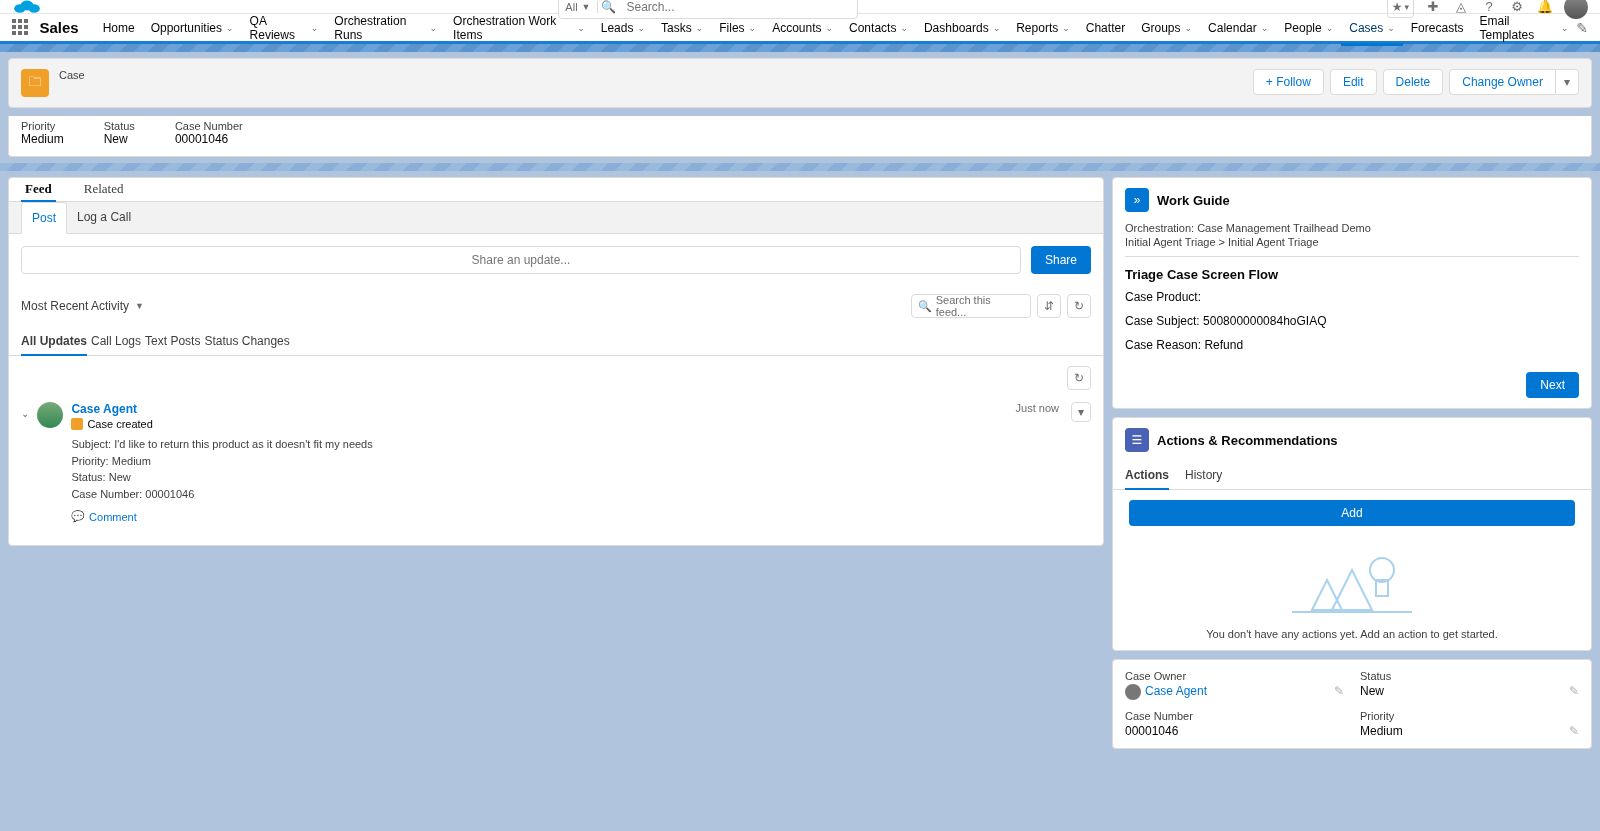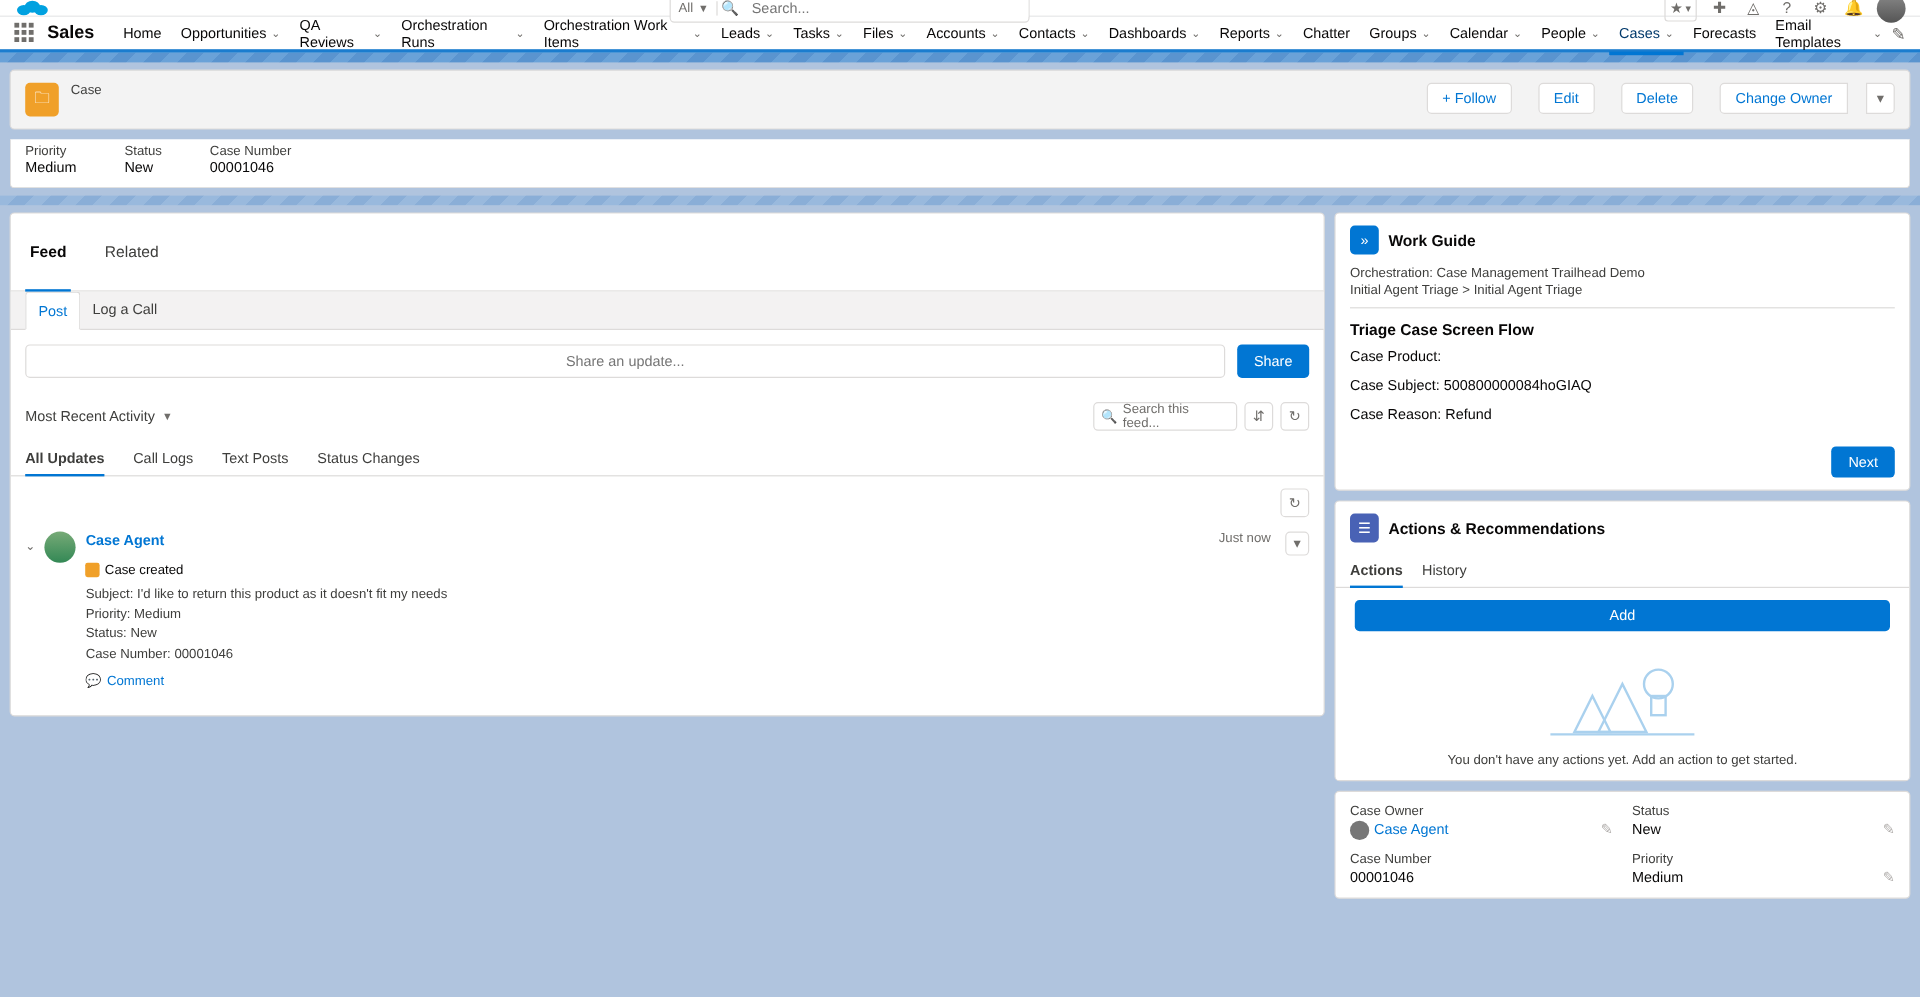--- a/index.html
+++ b/index.html
@@ -32,21 +32,21 @@
 
   
   .band { height:8px; background: repeating-linear-gradient(135deg,#6aa2d8 0 10px,#5a94cf 10px 20px);}
 
   
   .highlights { background:#f3f3f3; border:1px solid #dddbda; border-radius:4px; margin:6px 8px 0 8px; padding:10px 12px; display:flex; align-items:flex-start; }
   .case-icon { width:28px; height:28px; background:#f0a029; border-radius:4px; display:flex; align-items:center; justify-content:center; margin-right:10px;}
   .case-icon span{color:#fff;}
   .case-head-sub { font-size:11px; color:#3e3e3c; }
   .case-head-title { font-size:15px; font-weight:700; }
-  .hl-actions { margin-left:auto; display:flex; gap:16px; }
+  .hl-actions { margin-left:auto; display:flex; gap:0; }
   .hl-btn { background:#fff; border:1px solid #dddbda; padding:5px 12px; font-size:12px; color:#0176d3; cursor:pointer;}
   .hl-btn:first-child{ border-radius:4px 0 0 4px;}
   .hl-btn.menu { border-radius:0 4px 4px 0; padding:5px 8px; color:#706e6b;}
   .hl-btn + .hl-btn { margin-left:-1px;}
   .hl-btn.solo { border-radius:4px; margin-left:6px;}
 
   .hl-fields { display:flex; gap:40px; margin:8px 8px 6px 8px; padding:4px 12px 10px 12px; background:#fff; border-radius:0 0 4px 4px; border:1px solid #dddbda; border-top:none;}
   .hl-field-label { font-size:11px; color:#3e3e3c; }
   .hl-field-val { font-size:12px; }
 
@@ -54,48 +54,48 @@
 
   
   .cols { display:flex; gap:8px; padding:0 8px 12px 8px; align-items:flex-start;}
   .left { flex:1; }
   .right { width:480px; display:flex; flex-direction:column; gap:8px;}
 
   .card { background:#fff; border:1px solid #dddbda; border-radius:4px; }
 
   
   .tabs { display:flex; border-bottom:1px solid #dddbda; padding:0 12px; }
-  .tab { padding:24px 4px; font-size:13px; color:#3e3e3c; cursor:pointer; margin-right:24px; }
+  .tab { padding:3px 4px; font-size:13px; color:#3e3e3c; cursor:pointer; margin-right:24px;font-family:Liberation Serif, serif; }
   .tab.active { color:#080707; font-weight:600; border-bottom:2px solid #0176d3; margin-bottom:-1px;}
 
   .publisher-tabs { background:#f3f2f2; border-bottom:1px solid #dddbda; padding:0 12px; display:flex;}
   .pub-tab { padding:8px 10px; font-size:12px; color:#3e3e3c; cursor:pointer;}
   .pub-tab.active { background:#fff; color:#0176d3; border:1px solid #dddbda; border-bottom:1px solid #fff; margin-bottom:-1px; border-radius:3px 3px 0 0;}
 
   .pub-body { padding:12px; display:flex; gap:10px; }
   .pub-input { flex:1; border:1px solid #dddbda; border-radius:4px; height:28px; padding:0 10px; font-size:12px; color:#706e6b; text-align:center;}
   .btn-blue { background:#0176d3; color:#fff; border:none; border-radius:4px; padding:6px 14px; font-size:12px; cursor:pointer;}
 
   .feed-toolbar { display:flex; align-items:center; padding:8px 12px 4px 12px;}
   .mra { font-size:12px; color:#3e3e3c; display:flex; align-items:center; gap:6px; cursor:pointer;}
   .feed-search { margin-left:auto; border:1px solid #dddbda; border-radius:4px; height:24px; display:flex; align-items:center; padding:0 6px; width:120px; font-size:11px; color:#706e6b;}
   .sq-btn { width:24px; height:24px; border:1px solid #dddbda; border-radius:4px; margin-left:6px; display:flex; align-items:center; justify-content:center; font-size:12px; color:#706e6b; cursor:pointer;}
 
-  .sub-tabs { display:flex; gap:24px; padding:6px 12px 0 12px; border-bottom:1px solid #dddbda;}
+  .sub-tabs { display:flex; gap:4px; padding:6px 12px 0 12px; border-bottom:1px solid #dddbda;}
   .sub-tab { font-size:12px; color:#3e3e3c; padding:6px 0; cursor:pointer;}
   .sub-tab.active{ font-weight:700; border-bottom:2px solid #0176d3; margin-bottom:-1px;}
 
   .feed-body { padding:10px 12px;}
   .refresh-row { display:flex; justify-content:flex-end; margin-bottom:6px;}
   .feed-item { display:flex; gap:8px; padding:6px 0 12px 0;}
   .chevcol { color:#706e6b; font-size:10px; padding-top:6px; cursor:pointer;}
   .av { width:26px; height:26px; border-radius:50%; background:linear-gradient(#7a7,#385);}
   .fi-head { font-size:12px; }
   .fi-head a{ color:#0176d3; font-weight:600;}
-  .fi-rec { font-size:11px; display:flex; align-items:center; gap:4px; margin-top:12px;}
+  .fi-rec { font-size:11px; display:flex; align-items:center; gap:4px; margin-top:2px;}
   .fi-rec .sq { width:12px; height:12px; background:#f0a029; border-radius:2px; display:inline-block;}
   .fi-body { font-size:11px; color:#3e3e3c; margin-top:6px; line-height:1.5;}
   .fi-foot { font-size:11px; color:#0176d3; margin-top:8px; display:flex; align-items:center; gap:4px; cursor:pointer;}
   .fi-right { margin-left:auto; display:flex; align-items:flex-start; gap:6px; font-size:11px; color:#706e6b;}
 
   
   .wg-head { display:flex; align-items:center; gap:8px; padding:10px 12px; }
   .wg-icon { width:24px; height:24px; background:#0176d3; border-radius:4px; display:flex; align-items:center; justify-content:center; color:#fff; font-size:12px;}
   .wg-body { padding:0 12px 10px 12px; font-size:12px;}
   .wg-sub { font-size:11px; color:#3e3e3c; margin-bottom:2px;}

